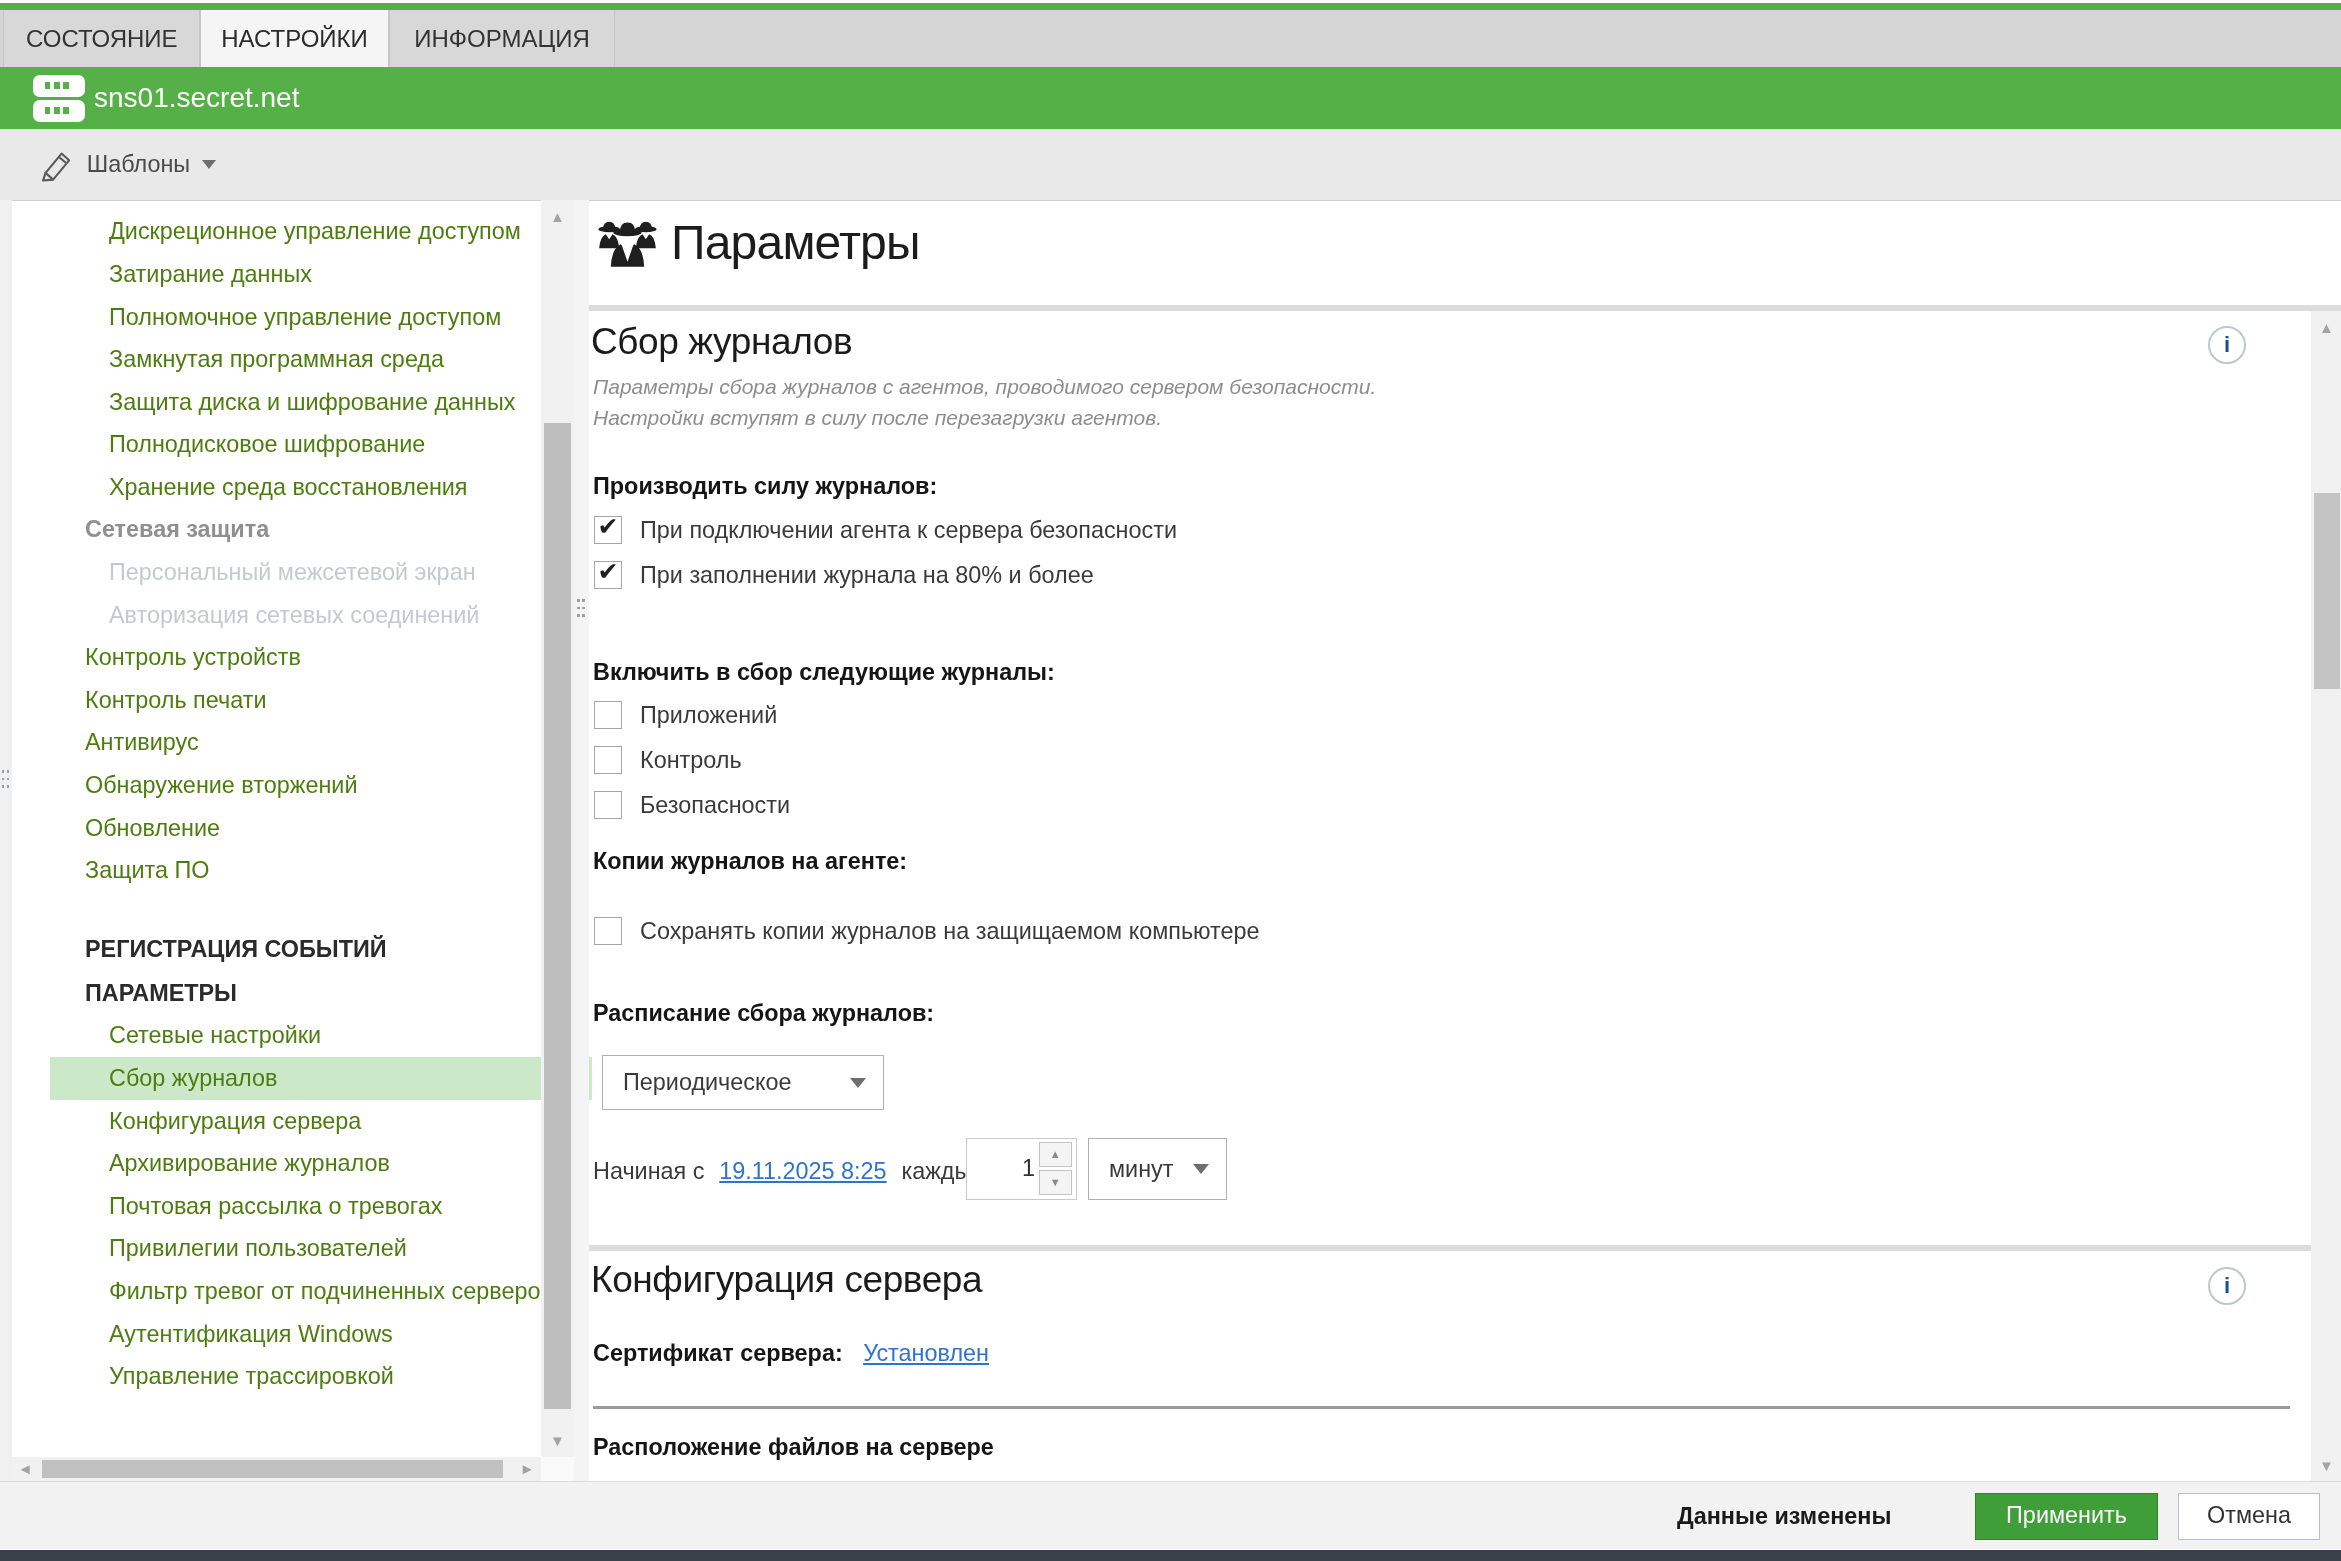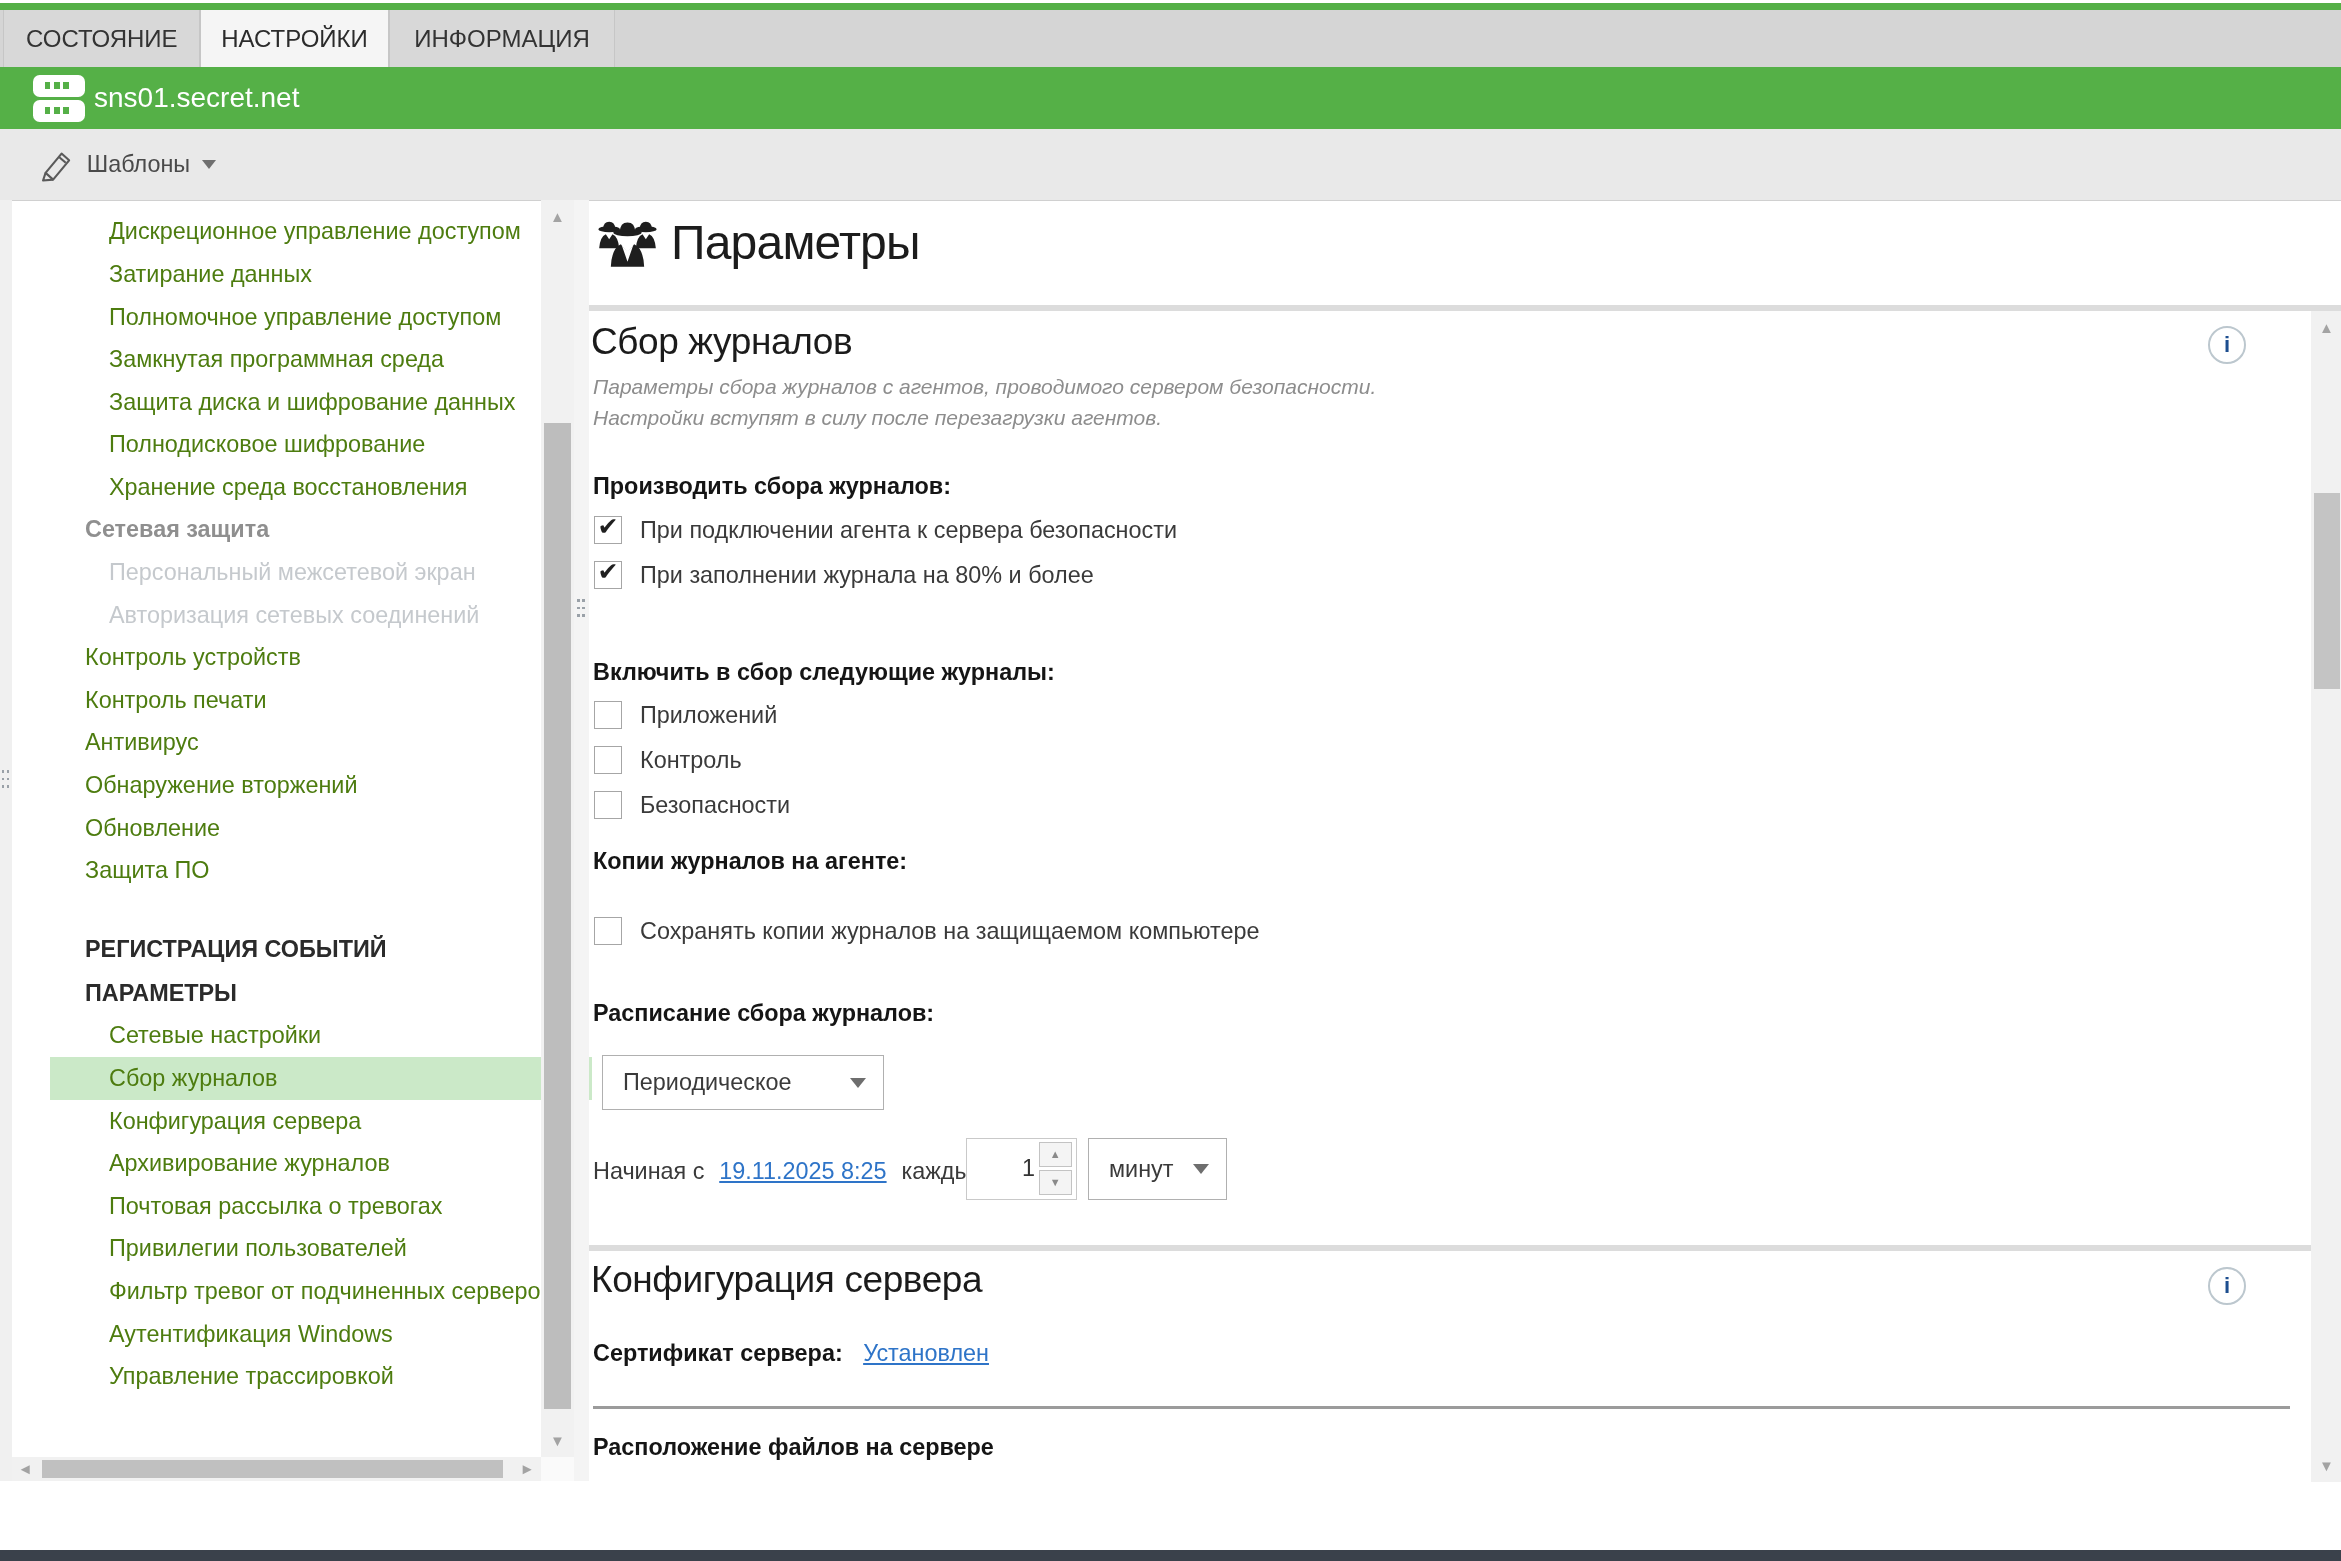--- a/index.html
+++ b/index.html
@@ -234,21 +234,21 @@
     </g>
   </svg>
   <div class="abs ptitle">Параметры</div>
   <div class="abs divider" style="top:305px;"></div>
 
   <div class="abs sechead" style="top:319px;">Сбор журналов</div>
   <div class="abs info" style="left:2208px;top:326px;">i</div>
   <div class="abs desc" style="top:402px;">Настройки вступят в силу после перезагрузки агентов.</div>
   <div class="abs desc" style="top:371px;">Параметры сбора журналов с агентов, проводимого сервером безопасности.</div>
 
-  <div class="abs blabel" style="top:472px;">Производить сбора журналов:</div>
+  <div class="abs blabel" style="top:472px;">Производить силу журналов:</div>
   <span class="cb checked" style="left:594px;top:516px;">
       <i class="mark">✔</i>
     </span>
   <span class="cblabel" style="left:640px;top:516px;">При подключении агента к сервера безопасности</span>
   <span class="cb checked" style="left:594px;top:561px;">
       <i class="mark">✔</i>
     </span>
   <span class="cblabel" style="left:640px;top:561px;">При заполнении журнала на 80% и более</span>
 
   <div class="abs blabel" style="top:658px;">Включить в сбор следующие журналы:</div>
@@ -293,16 +293,21 @@
   </div>
   <div class="abs thinline"></div>
   <div class="abs blabel" style="top:1433px;">Расположение файлов на сервере</div>
 
   <div class="abs sb vscroll-main">
     <div class="arrow va" style="top:0;width:31px;">▲</div>
     <div class="thumb"></div>
     <div class="arrow va" style="bottom:0;width:31px;">▼</div>
   </div>
 
+  <div class="abs footer">
+    <div class="status">Данные изменены</div>
+    <div class="btn apply">Применить</div>
+    <div class="btn cancel">Отмена</div>
+  </div>
   <div class="abs darkstrip"></div>
 
 </div>
 
 
 </body></html>

